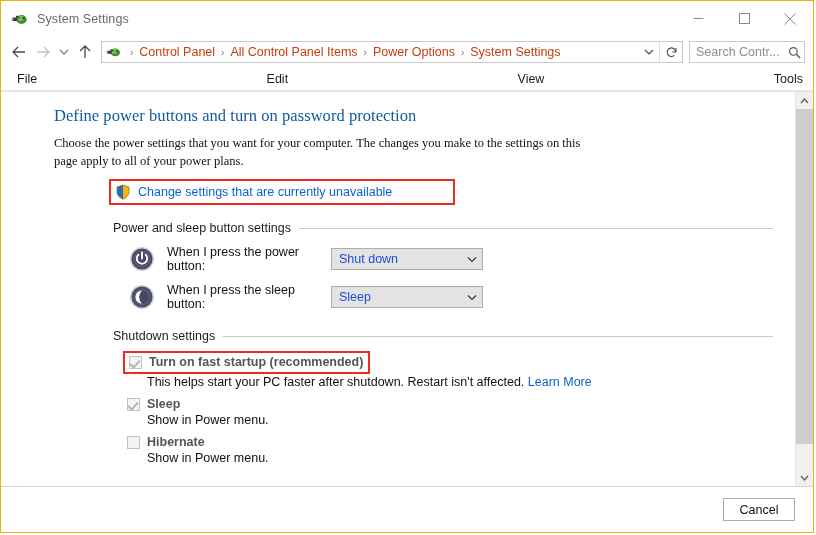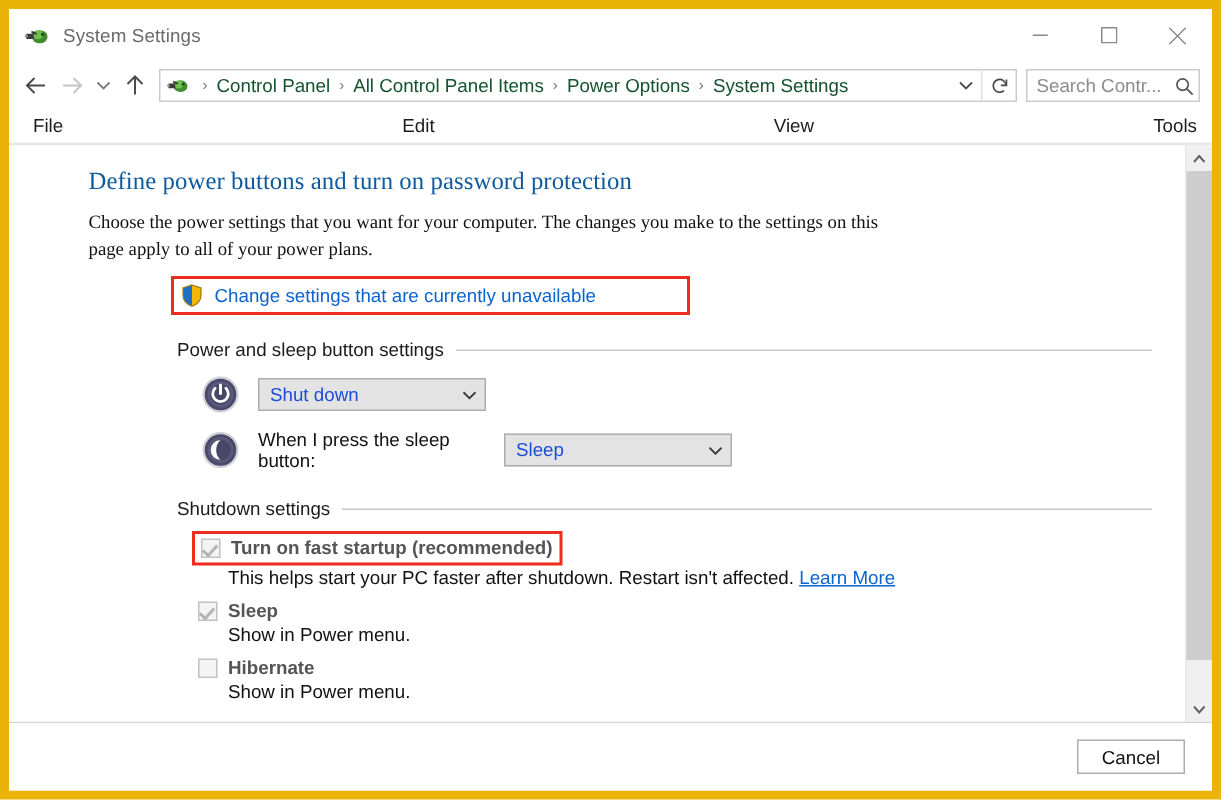--- a/index.html
+++ b/index.html
@@ -13,21 +13,21 @@
     overflow: hidden;
     font-family: "Liberation Sans", sans-serif;
     font-size: 12px;
     color: #000000;
     -webkit-font-smoothing: antialiased;
   }
   .window {
     position: relative;
     width: 814px;
     height: 533px;
-    border: 6px solid #eab308;
+    border: 1px solid #eab308;
     box-sizing: border-box;
     background: #ffffff;
     display: flex;
     flex-direction: column;
   }
 
   
   .titlebar {
     height: 35px;
     flex: 0 0 35px;
@@ -97,21 +97,21 @@
     min-width: 0;
   }
   .addr-icon {
     width: 16px; height: 16px;
     margin: 0 4px 0 4px;
     position: relative;
     flex: 0 0 16px;
   }
   .crumb {
     font-size: 12.5px;
-    color: #14532d;
+    color: #c2410c;
     white-space: nowrap;
     padding: 0 2px;
   }
   .crumb-sep {
     color: #767676;
     font-size: 10px;
     padding: 0 4px;
     user-select: none;
   }
   .addr-spacer { flex: 1 1 auto; }
@@ -331,21 +331,20 @@
   }
   .chk-sub {
     font-size: 12.5px;
     color: #111111;
     margin-left: 146px;
     margin-top: 1px;
     line-height: 15px;
   }
   .sub-link {
     color: #0b63ce;
-    text-decoration: underline;
   }
   
   .redbox-startup {
     display: inline-flex;
     align-items: center;
     border: 2px solid #ef2a1f;
     padding: 2px 5px 2px 4px;
     margin-left: 122px;
     margin-top: 8px;
     box-sizing: border-box;
@@ -567,20 +566,21 @@
           <span class="pw-icon">
             <svg width="26" height="26" viewBox="0 0 26 26">
               <circle cx="13" cy="13" r="12" fill="#cfcfd8"></circle>
               <circle cx="13" cy="13" r="10.5" fill="#4a4a68"></circle>
               <circle cx="13" cy="13" r="8.6" fill="#5b5b7d"></circle>
               <circle cx="13" cy="13" r="7" fill="#474766"></circle>
               <path d="M13 6.6 L13 12.4" stroke="#ffffff" stroke-width="2" stroke-linecap="round"></path>
               <path d="M9.4 8.8 A5.2 5.2 0 1 0 16.6 8.8" fill="none" stroke="#ffffff" stroke-width="1.9" stroke-linecap="round"></path>
             </svg>
           </span>
+          <span class="btn-label">When I press the power button:</span>
           <span class="combo">
             <span class="combo-text">Shut down</span>
             <span class="combo-arrow">
               <svg width="10" height="7" viewBox="0 0 10 7">
                   <path d="M1 1.5 L5 5.5 L9 1.5" fill="none" stroke="#3a3a3a" stroke-width="1.2"></path>
                 </svg>
             </span>
           </span>
         </div>
 

